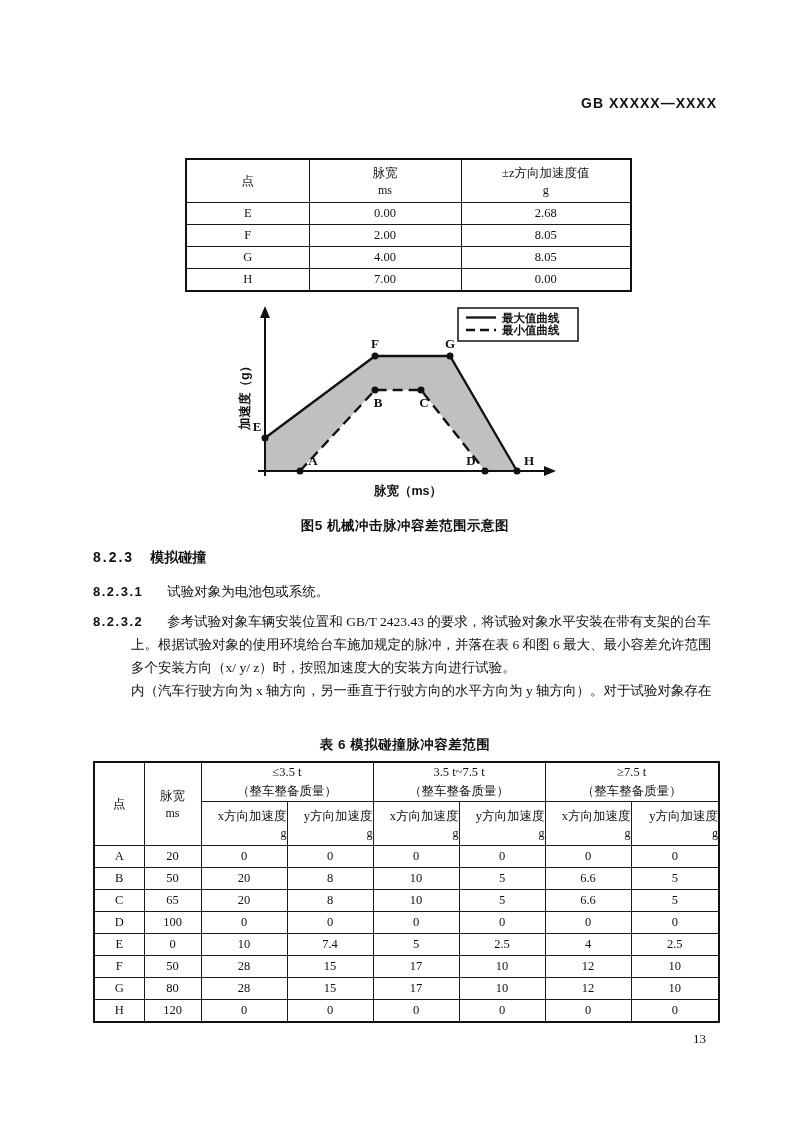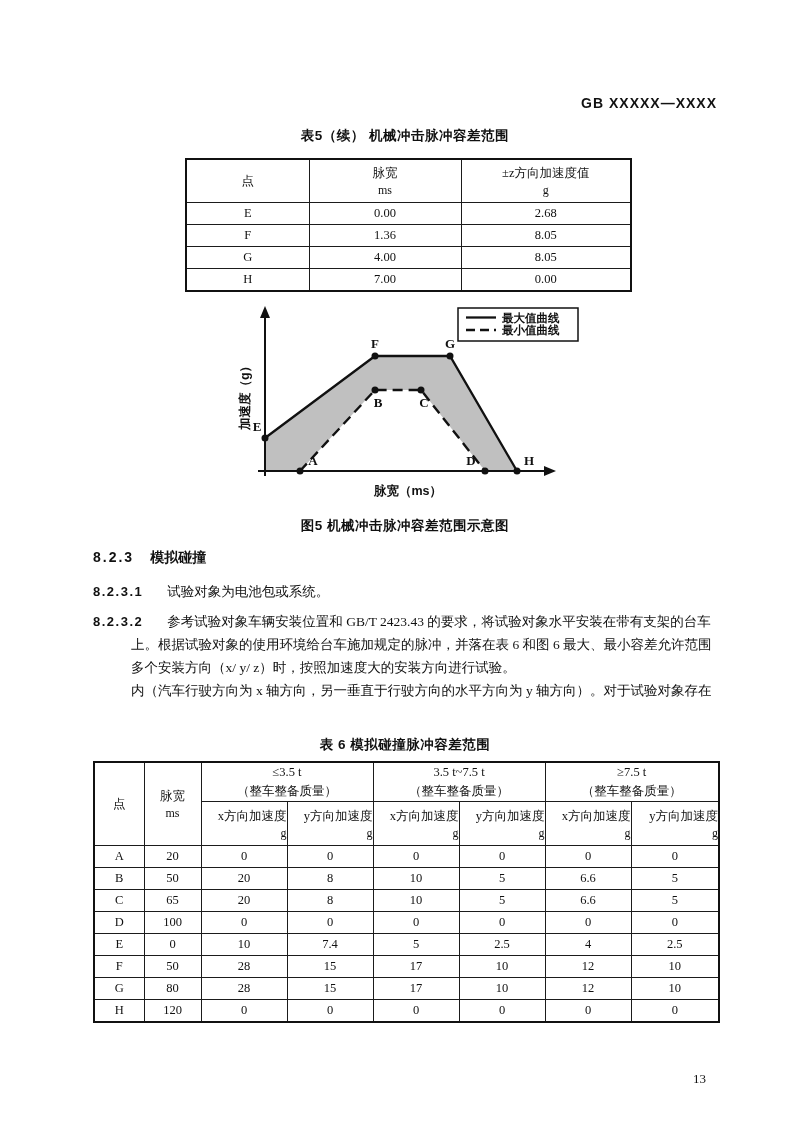--- a/index.html
+++ b/index.html
@@ -42,30 +42,29 @@
                font-family:"Liberation Sans","DejaVu Sans",sans-serif;font-weight:bold;font-size:14px;}
   #sec-heading .hnum{letter-spacing:2px;margin-right:16px;}
 
   #clauses{position:absolute;left:93px;top:580px;width:640px;}
   .clause{margin:0 0 7px 0;}
   .cline{line-height:23px;font-size:13.5px;white-space:nowrap;}
   .cline.cont{padding-left:38px;}
   .cnum{font-family:"Liberation Sans","DejaVu Sans",sans-serif;font-weight:bold;
         font-size:13px;letter-spacing:1.5px;margin-right:24px;}
 
-  .pageno{position:absolute;top:1031px;right:87px;font-size:13px;margin-top:40px;}
+  .pageno{position:absolute;top:1031px;right:87px;font-size:13px;}
 </style>
 </head>
 <body>
 
 <div id="page">
 
   <div class="std-no">GB XXXXX—XXXX</div>
 
-  <div class="doc-title" id="t5-title">表5（续） 机械冲击脉冲容差范围</div>
 
   <table id="t5">
     <colgroup>
         <col style="width:123px">
         <col style="width:152px">
         <col style="width:170px">
       </colgroup>
     <thead>
       <tr>
         <td>点</td>
@@ -80,21 +79,21 @@
       </tr>
     </thead>
     <tbody id="t5-body">
         <tr>
           <td>E</td>
           <td>0.00</td>
           <td>2.68</td>
         </tr>
         <tr>
           <td>F</td>
-          <td>1.36</td>
+          <td>2.00</td>
           <td>8.05</td>
         </tr>
         <tr>
           <td>G</td>
           <td>4.00</td>
           <td>8.05</td>
         </tr>
         <tr>
           <td>H</td>
           <td>7.00</td>

